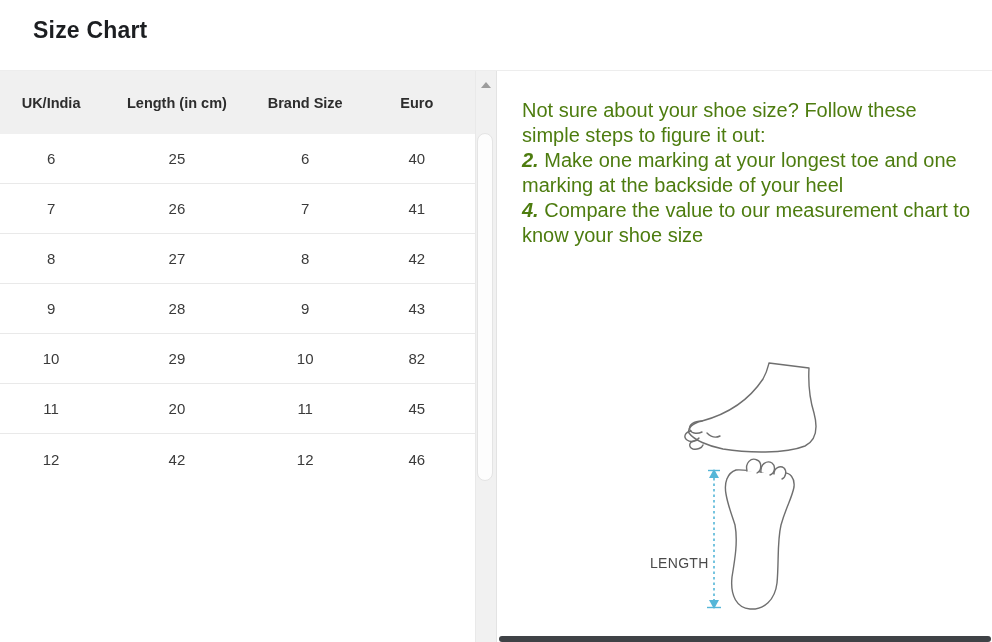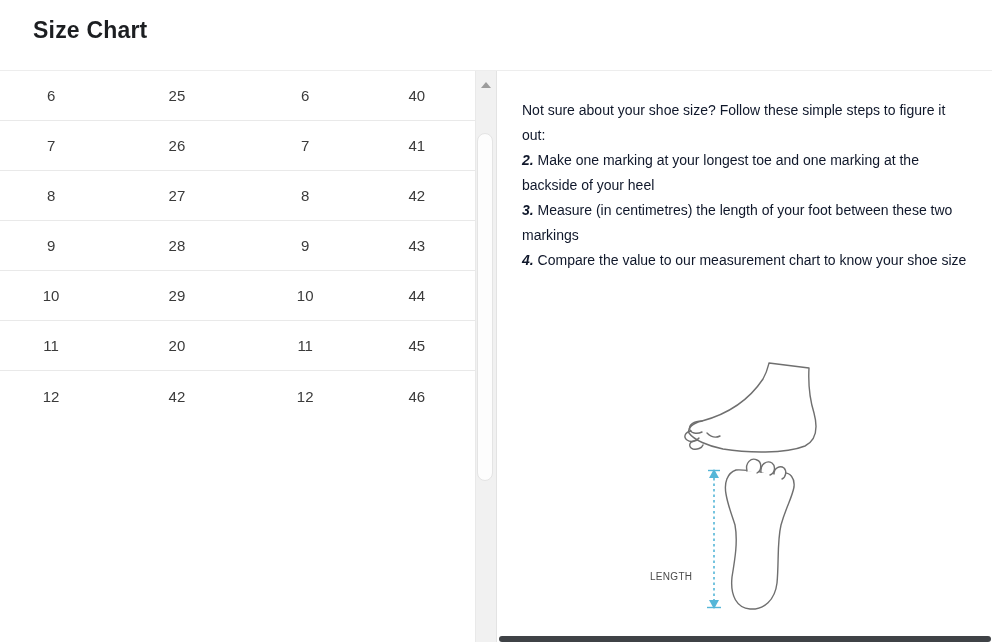--- a/index.html
+++ b/index.html
@@ -41,48 +41,54 @@
   }
   .v-thumb {
     position:absolute; left:1px; top:62px; width:16px; height:348px;
     background:#fdfdfd; border:1px solid #e4e4e4; border-radius:8px;
   }
 
   
   .right-panel { position:absolute; left:497px; top:0; right:0; bottom:0; background:#fff; }
   .steps-block {
     position:absolute; left:25px; top:27px; width:450px;
-    font-size:14px; line-height:25px; color:#0f172a;
+    font-size:20px; line-height:25px; color:#4d7c0f;
   }
   .step-num { font-weight:700; font-style:italic; }
 
   
   .diagram { position:absolute; left:153px; top:270px; width:300px; height:290px; }
   .diagram svg { position:absolute; left:0; top:0; }
   .length-label {
-    position:absolute; left:0; top:214px; width:58px; 
-    font-size:10px; color:#4a4a4a; letter-spacing:.3px;margin-top:16px;
+    position:absolute; left:0; top:214px; width:58px; text-align:right;
+    font-size:14px; color:#4a4a4a; letter-spacing:.3px;
   }
 
   
   .h-thumb {
     position:absolute; left:2px; right:1px; bottom:0; height:6px;
     background:#3f4246; border-radius:3px;
   }
 </style>
 </head>
 <body>
 
 <div class="page">
 
   <div class="page-title">Size Chart</div>
 
   <div class="content">
 
     <div class="table-region">
+      <div class="thead">
+        <div>UK/India</div>
+        <div>Length (in cm)</div>
+        <div>Brand Size</div>
+        <div>Euro</div>
+      </div>
 
       <div class="trow">
         <div>6</div>
         <div>25</div>
         <div>6</div>
         <div>40</div>
       </div>
       <div class="trow">
         <div>7</div>
         <div>26</div>
@@ -98,21 +104,21 @@
       <div class="trow">
         <div>9</div>
         <div>28</div>
         <div>9</div>
         <div>43</div>
       </div>
       <div class="trow">
         <div>10</div>
         <div>29</div>
         <div>10</div>
-        <div>44</div>
+        <div>82</div>
       </div>
       <div class="trow">
         <div>11</div>
         <div>20</div>
         <div>11</div>
         <div>45</div>
       </div>
       <div class="trow">
         <div>12</div>
         <div>42</div>
@@ -125,24 +131,20 @@
       <div class="scroll-up-icon"></div>
       <div class="v-thumb"></div>
     </div>
 
     <div class="right-panel">
       <div class="steps-block">
         <div>Not sure about your shoe size? Follow these simple steps to figure it out:</div>
         <div>
           <span class="step-num">2.</span>
           <span>Make one marking at your longest toe and one marking at the backside of your heel</span>
-        </div>
-        <div>
-          <span class="step-num">3.</span>
-          <span>Measure (in centimetres) the length of your foot between these two markings</span>
         </div>
         <div>
           <span class="step-num">4.</span>
           <span>Compare the value to our measurement chart to know your shoe size</span>
         </div>
       </div>
 
       <div class="diagram">
         <svg width="300" height="290" viewBox="0 0 300 290">
 

